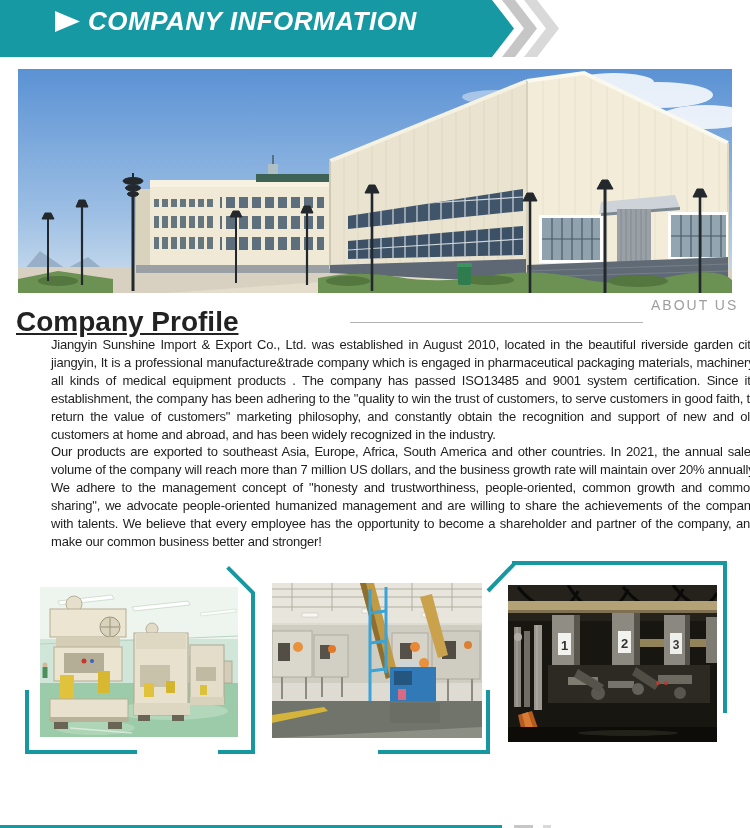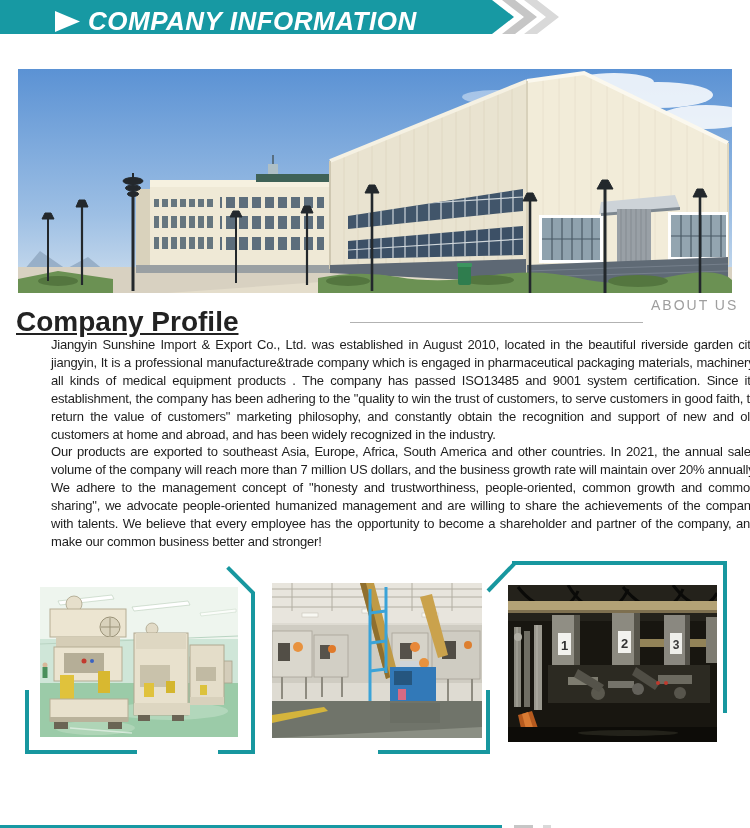--- a/index.html
+++ b/index.html
@@ -1,21 +1,21 @@
 <!DOCTYPE html>
 <html><head>
 <meta charset="utf-8">
 <style>
   html,body{margin:0;padding:0;}
   body{
     width:750px;height:828px;position:relative;background:#ffffff;
     font-family:"Liberation Sans",sans-serif;overflow:hidden;
   }
   
-  .banner{position:absolute;top:0;left:0;width:750px;height:34px;}
+  .banner{position:absolute;top:0;left:0;width:750px;height:57px;}
   .banner-bar{position:absolute;inset:0;background:#1799a3;
     clip-path:polygon(0 0,492px 0,514px 50%,492px 100%,0 100%);}
   .banner-chev1{position:absolute;inset:0;background:#c6c6c6;
     clip-path:polygon(502px 0,515px 0,537px 50%,515px 100%,502px 100%,524px 50%);}
   .banner-chev2{position:absolute;inset:0;background:#d9d9d9;
     clip-path:polygon(524px 0,537px 0,559px 50%,537px 100%,524px 100%,546px 50%);}
   .banner-tri{position:absolute;left:55px;top:11px;width:25px;height:21px;background:#fff;
     clip-path:polygon(0 0,100% 50%,0 100%);}
   .banner-title{position:absolute;left:88px;top:0;height:43px;line-height:43px;
     color:#fff;font-size:26px;font-weight:bold;font-style:italic;letter-spacing:.5px;white-space:nowrap;}

